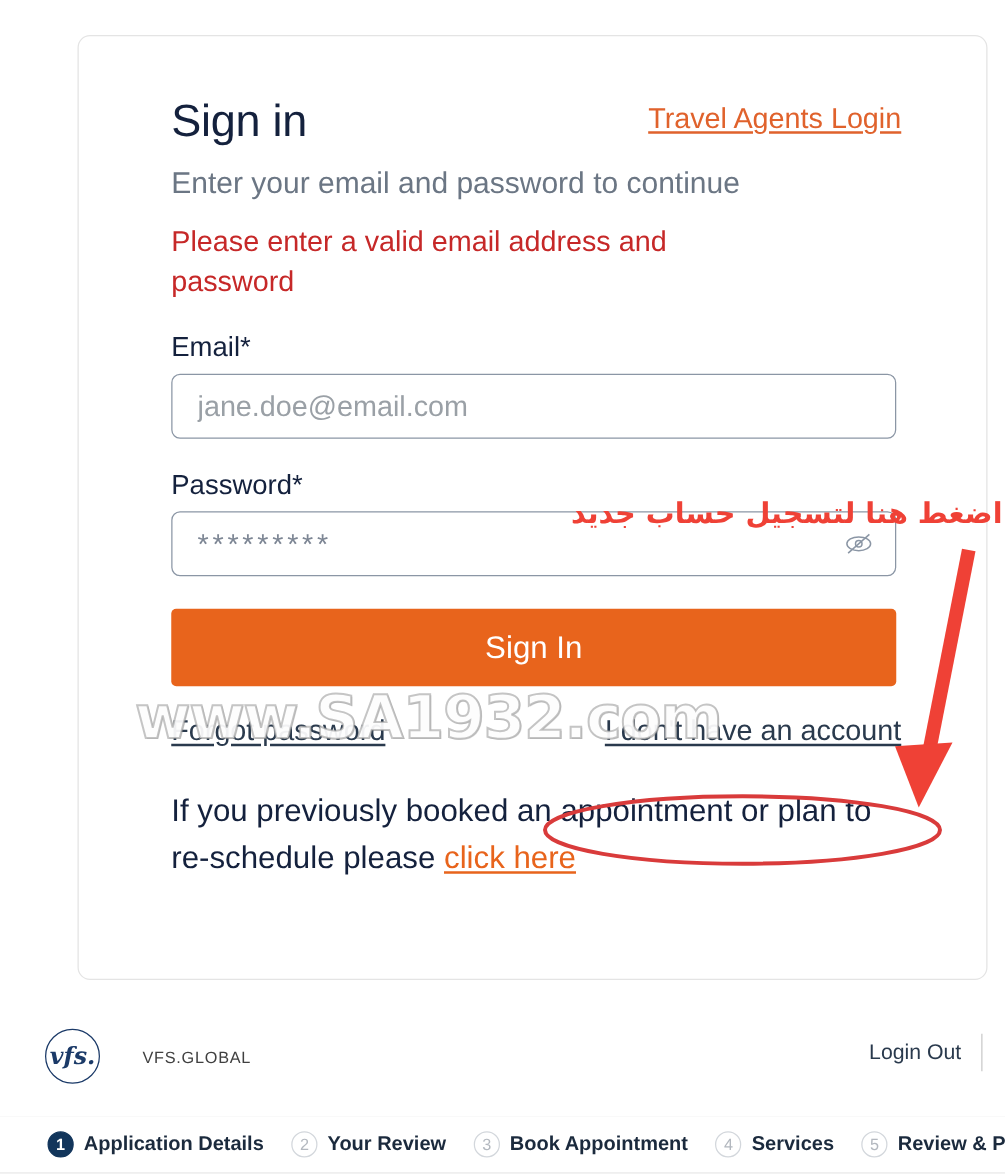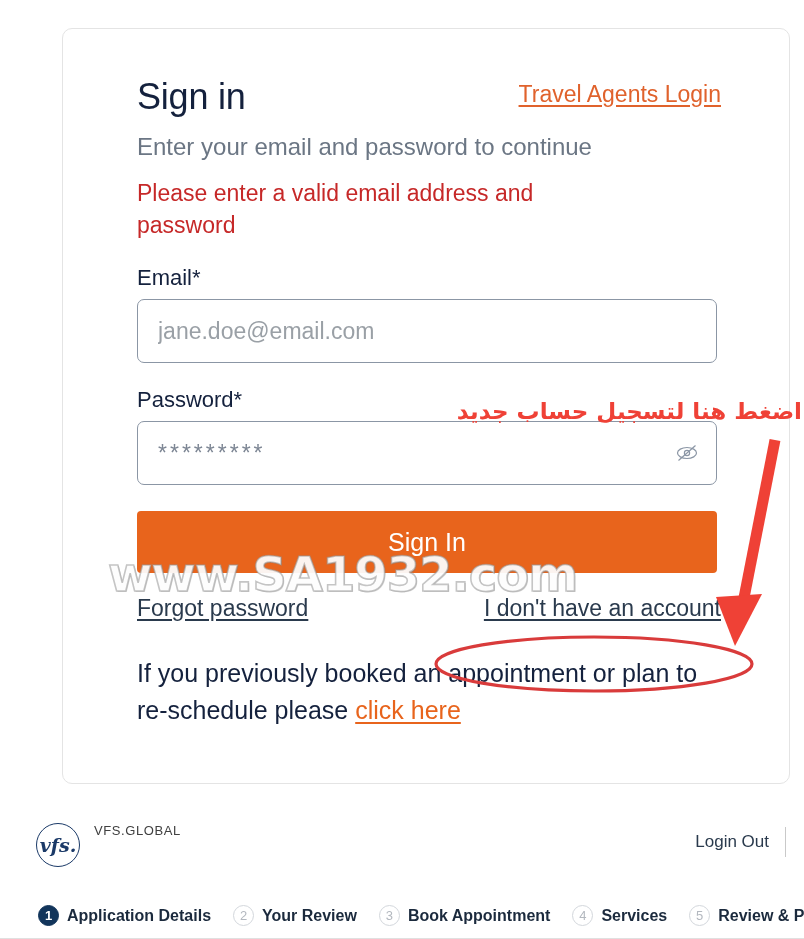--- a/index.html
+++ b/index.html
@@ -85,21 +85,21 @@
     color: #14213d;
     font-weight: 400;
   }
 
   .input-wrap {
     position: relative;
     margin-top: 8px;
   }
   .text-input {
     width: 100%;
-    height: 64px;
+    height: 52px;
     box-sizing: border-box;
     border: 1px solid #8b96a5;
     border-radius: 7px;
     padding: 0 50px 0 20px;
     font-size: 23px;
     color: #14213d;
     font-family: "Liberation Sans", sans-serif;
     background: #ffffff;
     outline: none;
   }
@@ -227,21 +227,22 @@
     width: 804px;
     height: 88px;
     background: #ffffff;
     border-bottom: 1px solid #e0e0e0;
   }
   .logo-group {
     position: absolute;
     left: 36px;
     top: 18px;
     display: flex;
-    align-items: flex-start;
+    align-items: center;
+    gap: 20px;
   }
   .logo-oval {
     width: 44px;
     height: 44px;
     border: 1.6px solid #1b3a68;
     border-radius: 50% / 50%;
     display: flex;
     align-items: center;
     justify-content: center;
     box-sizing: border-box;

